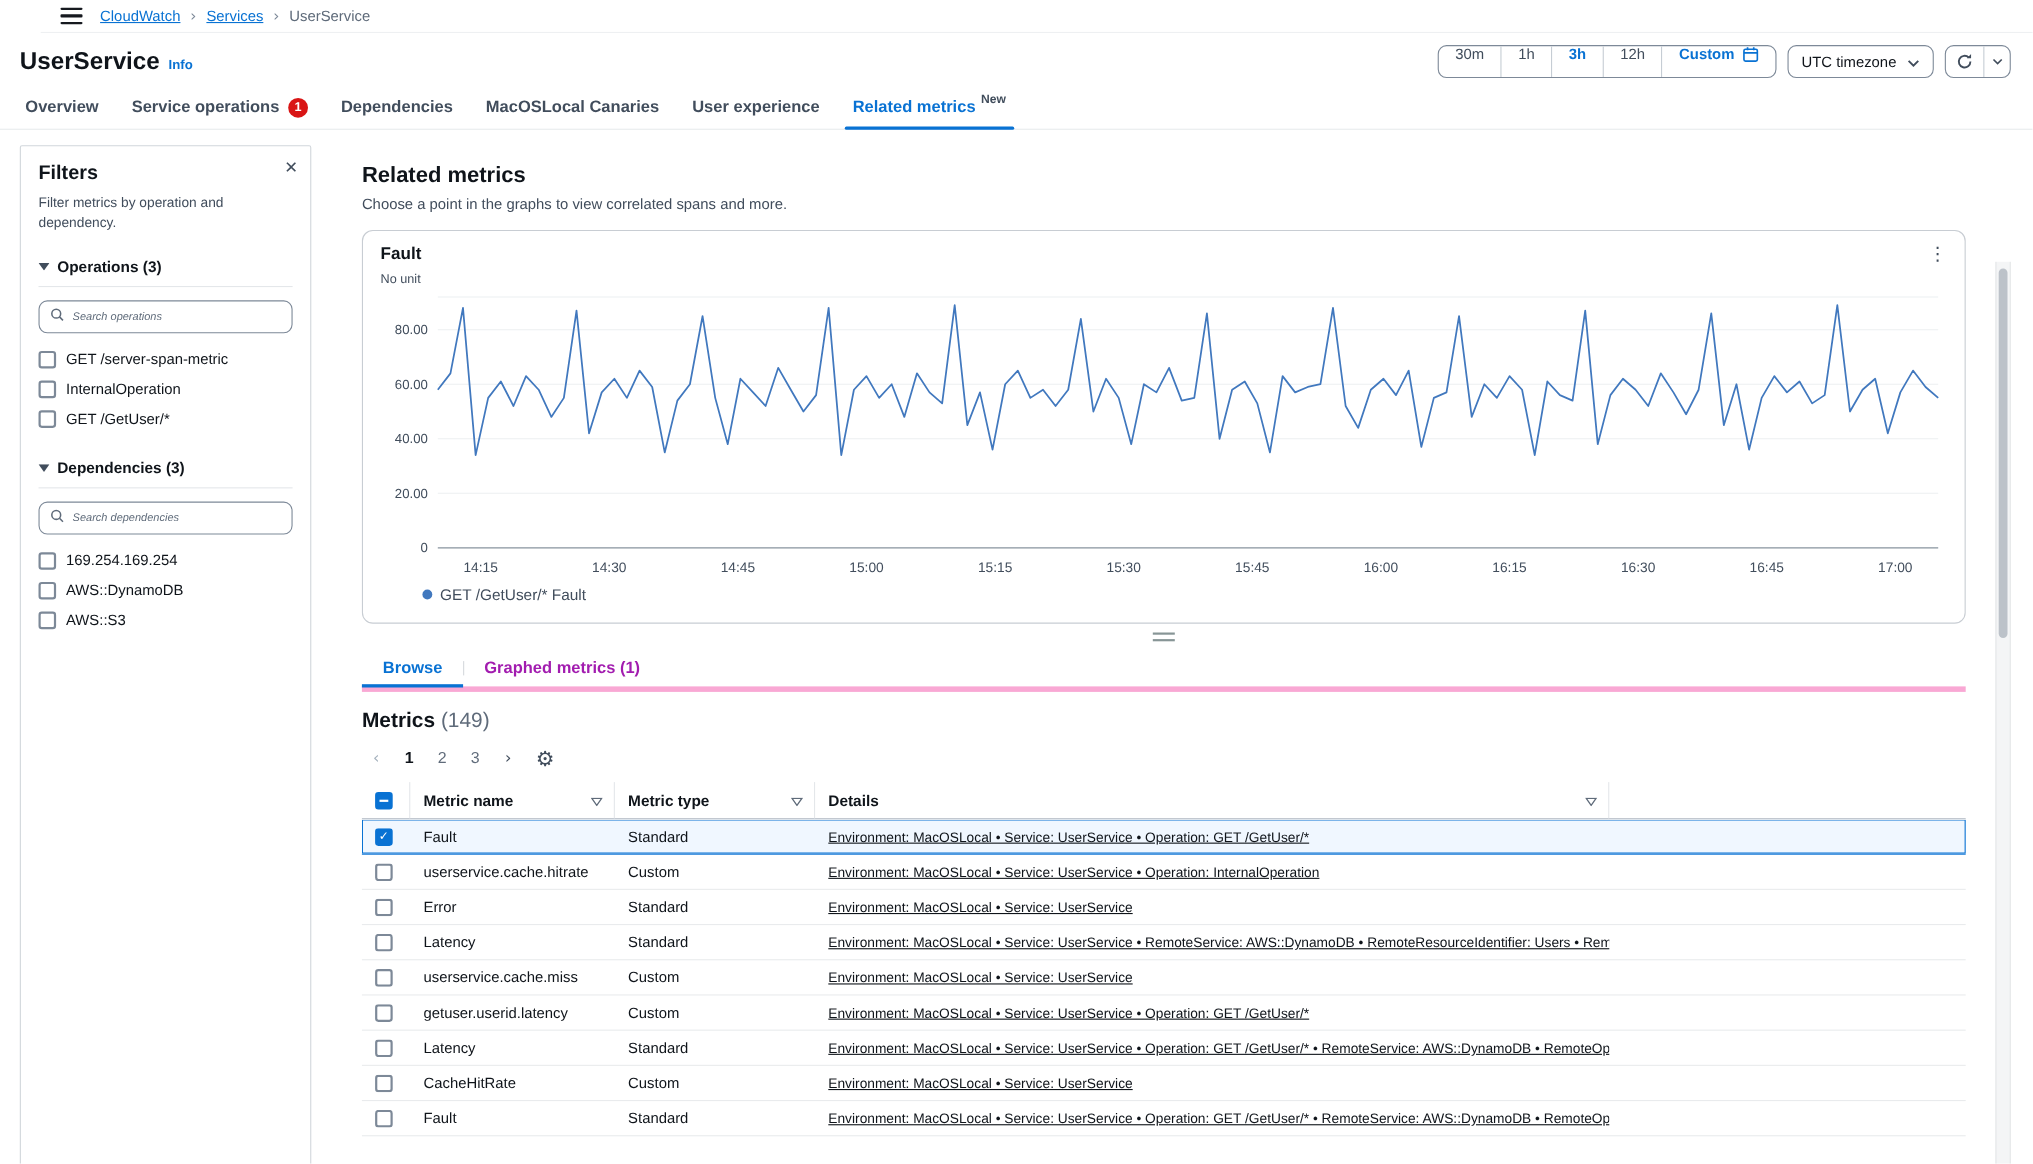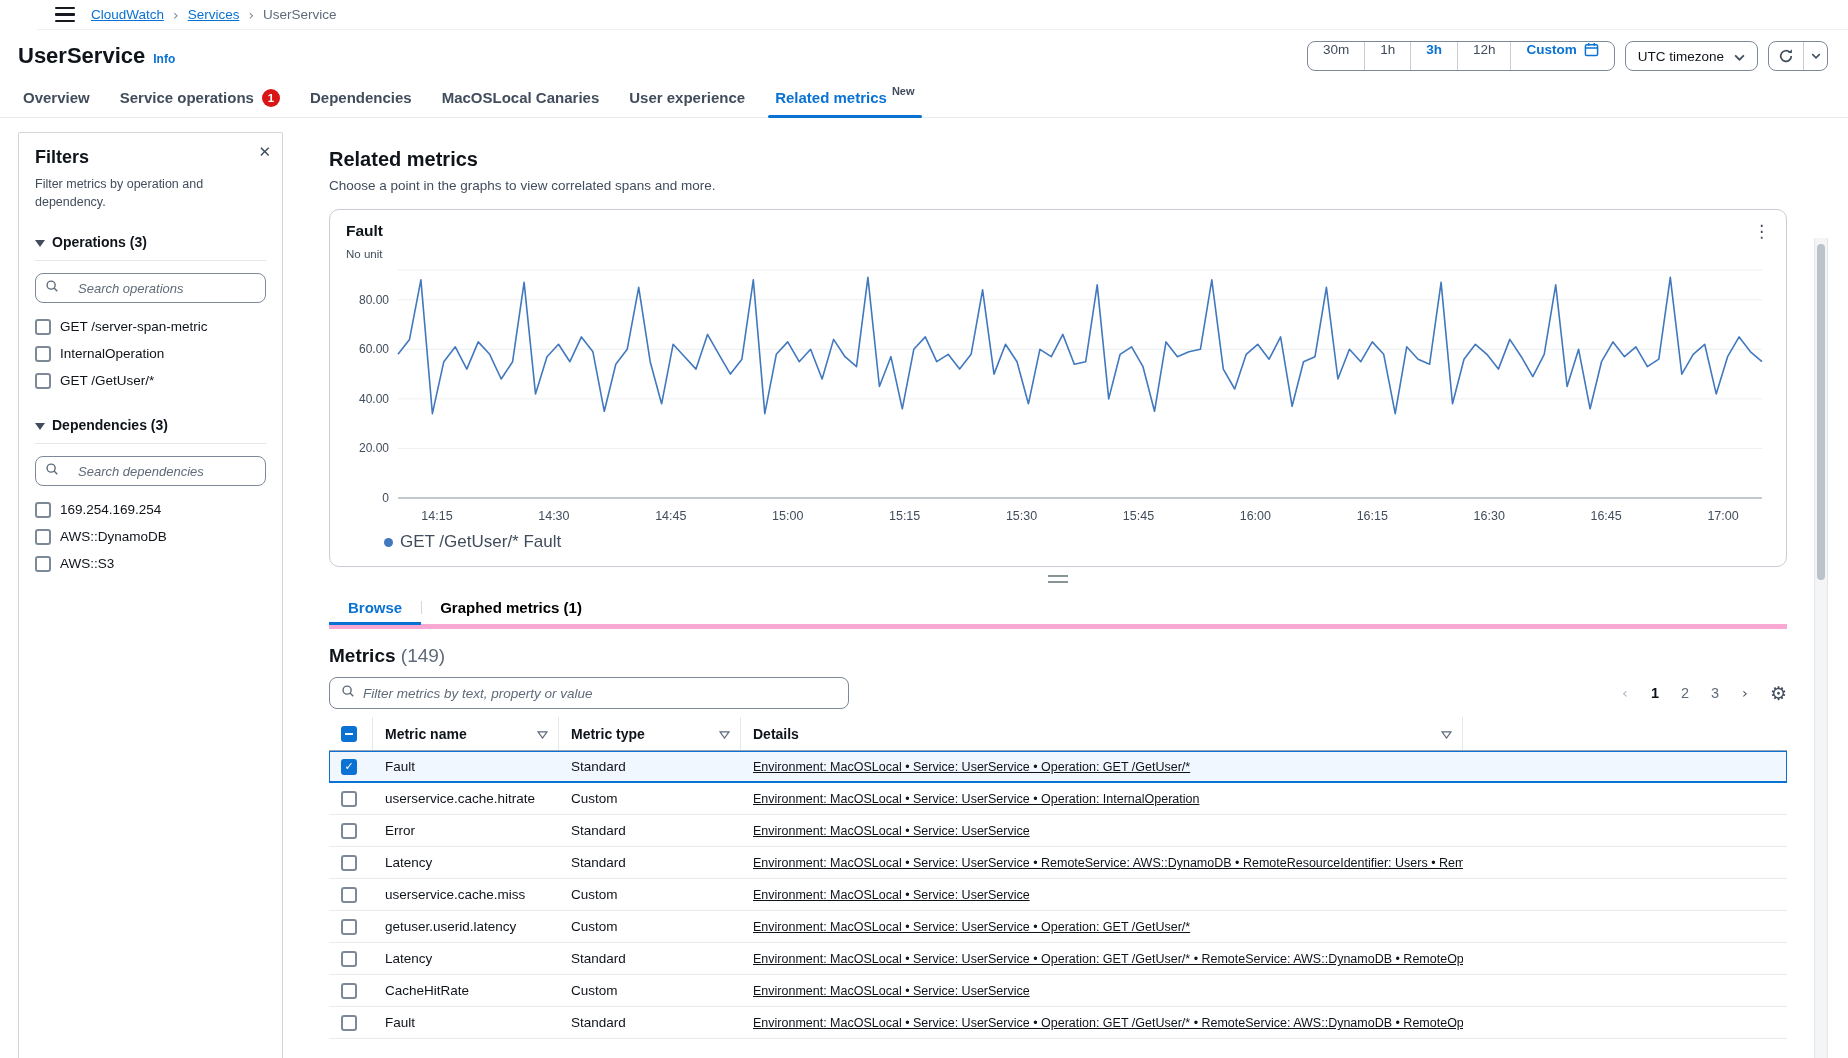--- a/index.html
+++ b/index.html
@@ -48,21 +48,21 @@
   
   .filters { position:relative; width:265px; min-height:935px; border:1px solid #d1d6db; border-radius:2px; padding:14px 16px; flex:none; }
   .filters .close { position:absolute; top:10px; right:11px; font-size:15px; color:#414d5c; background:none; border:none; cursor:pointer; }
   .filters h2 { font-size:18px; font-weight:bold; }
   .filters .desc { margin-top:8px; font-size:12.5px; color:#414d5c; line-height:1.4; width:180px; }
   .fsection { margin-top:22px; }
   .fhead { display:flex; align-items:center; gap:7px; cursor:pointer; }
   .fhead-label { font-size:14px; font-weight:bold; }
   .fdiv { border-top:1px solid #e4e7ea; margin-top:9px; }
   .searchbox { margin-top:12px; display:flex; align-items:center; gap:7px; height:30px; border:1px solid #7d8998; border-radius:8px; padding:0 9px; background:#fff; }
-  .searchbox input { border:none; outline:none; flex:1; min-width:0; font-size:13px; font-family:inherit; background:none;margin-left:12px; }
+  .searchbox input { border:none; outline:none; flex:1; min-width:0; font-size:10px; font-family:inherit; background:none; }
   input::placeholder { color:#5f6b7a; font-style:italic; }
   .fitems { margin-top:10px; }
   .fitem { display:flex; align-items:center; gap:9px; height:27px; }
   .fitem-label { font-size:13.5px; }
 
   
   .cb { width:16px; height:16px; border:2px solid #7d8998; border-radius:3px; background:#fff; display:flex; align-items:center; justify-content:center; flex:none; cursor:pointer; color:#fff; font-size:11px; font-weight:bold; line-height:1; }
   .cb-checked { background:#0972d3; border-color:#0972d3; }
   .cb-ind { background:#0972d3; border-color:#0972d3; }
   .cb-ind::after { content:""; width:8px; height:2px; background:#fff; }
@@ -73,28 +73,28 @@
   .sub { margin-top:7px; font-size:13.5px; color:#414d5c; }
 
   
   .chart-card { margin-top:16px; border:1px solid #c8cdd3; border-radius:10px; padding:12px 16px 10px; height:358px; overflow:hidden; }
   .chart-head { display:flex; justify-content:space-between; align-items:center; }
   .chart-head h3 { font-size:15.5px; font-weight:bold; }
   .kebab { font-size:17px; color:#414d5c; background:none; border:none; cursor:pointer; line-height:1; }
   .nounit { margin-top:8px; font-size:11.5px; color:#414d5c; }
   #chart-svg { display:block; margin-top:2px; }
   #chart-svg text { font-family:"Liberation Sans",sans-serif; }
-  .legend { display:flex; align-items:center; gap:7px; margin-left:38px; margin-top:2px; font-size:17px; color:#414d5c; }
+  .legend { display:flex; align-items:center; gap:7px; margin-left:38px; margin-top:2px; font-size:14px; color:#414d5c; }
   .dot { width:9px; height:9px; border-radius:50%; background:#4178be; flex:none; }
 
   .resize-handle { width:20px; height:8px; margin:8px auto 0; border-top:2px solid #879596; border-bottom:2px solid #879596; cursor:row-resize; }
 
   
   .view-tabs { display:flex; margin-top:8px; height:38px; border-bottom:5px solid #f9a8d4; }
-  .vtab { position:relative; display:flex; align-items:center; padding:0 19px; font-size:15px; font-weight:bold; color:#000000; cursor:pointer; }
+  .vtab { position:relative; display:flex; align-items:center; padding:0 19px; font-size:15px; font-weight:bold; color:#a21caf; cursor:pointer; }
   .vtab + .vtab::before { content:""; position:absolute; left:0; top:10px; bottom:10px; width:1px; background:#d5d9dd; }
   .vtab-sel { color:#0972d3; }
   .vtab-sel::after { content:""; position:absolute; left:0; right:0; bottom:-1px; height:3px; background:#0972d3; }
 
   
   .metrics { margin-top:16px; }
   .m-title { font-size:19px; font-weight:bold; }
   .m-count { color:#5f6b7a; font-weight:normal; }
   .m-controls { margin-top:10px; display:flex; justify-content:space-between; align-items:center; }
   .filter-input { width:520px; height:32px; border:1px solid #7d8998; border-radius:8px; display:flex; align-items:center; gap:8px; padding:0 11px; background:#fff; }
@@ -337,27 +337,20 @@
           <div class="vtab">Graphed metrics (1)</div>
         </div>
 
       <section class="metrics">
         <h3 class="m-title">
           <span>Metrics</span>
           <span class="m-count">(149)</span>
         </h3>
 
         <div class="m-controls">
-          <div class="filter-input">
-            <span><svg width="14" height="14" viewBox="0 0 16 16">
-                  <circle cx="7" cy="7" r="4.6" fill="none" stroke="#5f6b7a" stroke-width="1.6"></circle>
-                  <line x1="10.4" y1="10.4" x2="14" y2="14" stroke="#5f6b7a" stroke-width="1.6"></line>
-                </svg></span>
-            <input placeholder="Filter metrics by text, property or value" style="">
-          </div>
           <div class="pag-wrap">
             <nav class="pagination">
                 <button class="pg pg-prev uicon">‹</button>
                 <button class="pg pg-cur">1</button>
                 <button class="pg">2</button>
                 <button class="pg">3</button>
                 <button class="pg pg-next uicon">›</button>
               </nav>
             <button class="gear uicon">⚙</button>
           </div>

